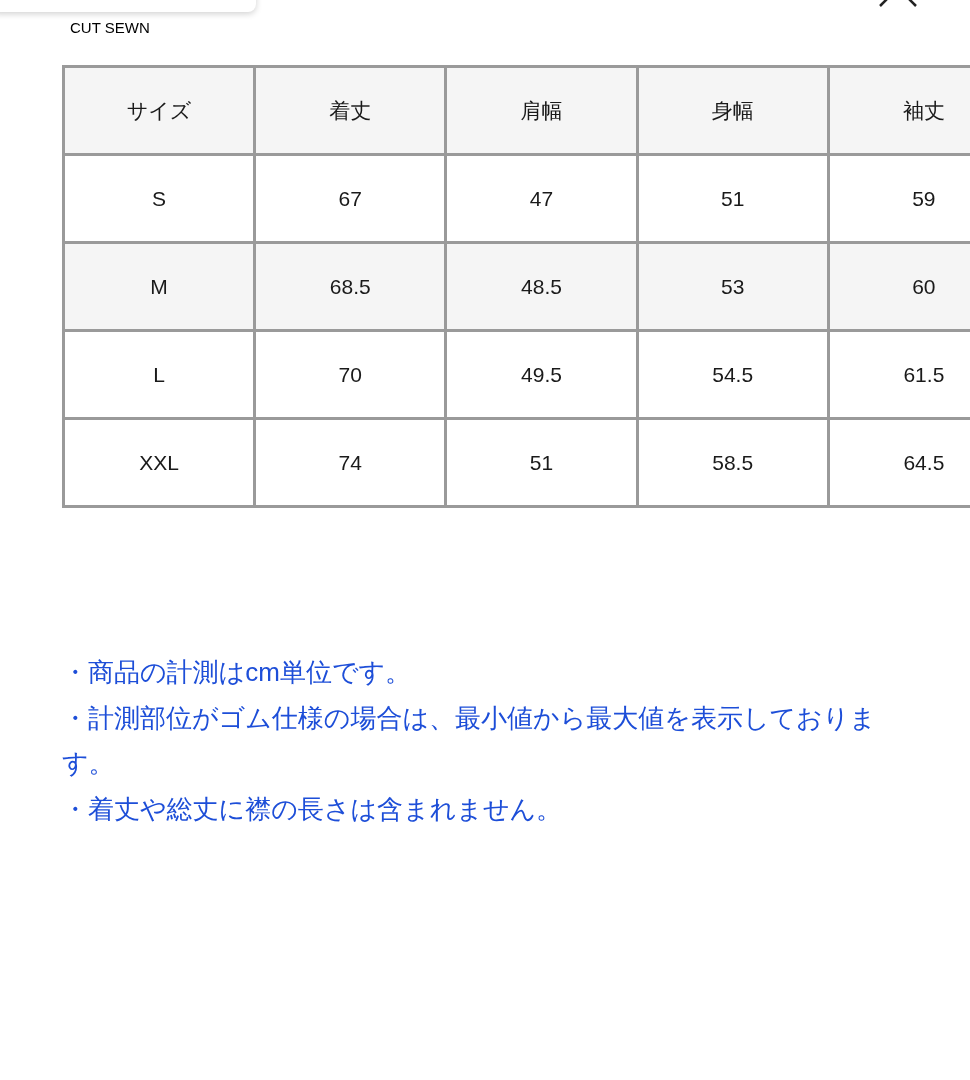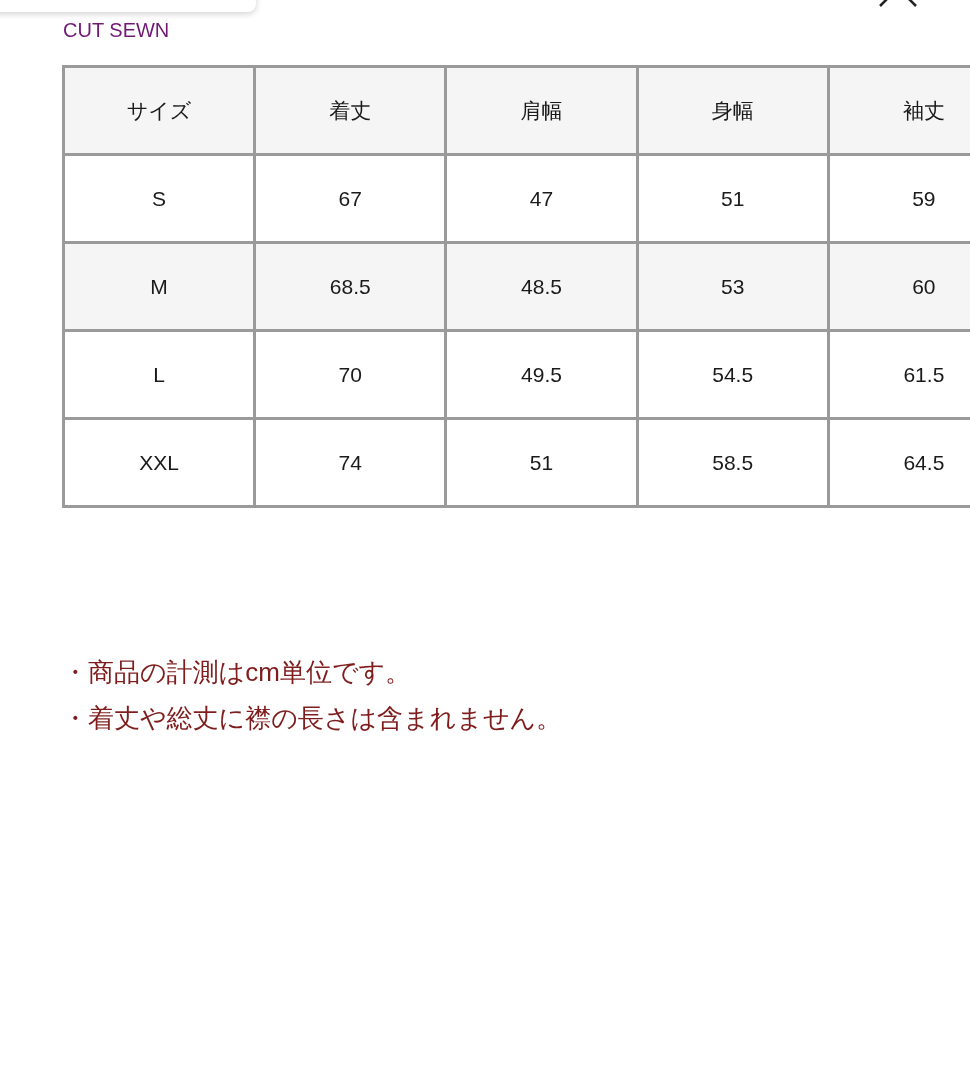--- a/index.html
+++ b/index.html
@@ -9,36 +9,36 @@
   }
   .popup {
     position: absolute; left: -10px; top: -20px; width: 266px; height: 32px;
     background: #ffffff; border-radius: 8px;
     box-shadow: 0 2px 6px rgba(0,0,0,0.18);
   }
   .close-icon {
     position: absolute; left: 874px; top: -14px; width: 50px; height: 24px;
   }
   .title {
-    position: absolute; left: 63px; top: 19px; font-size: 20px; color: #701a75;
+    position: absolute; left: 70px; top: 19px; font-size: 15px; color: #000000;
     letter-spacing: 0px;
   }
   table.size-table {
     position: absolute; left: 62px; top: 65px; width: 959px; border-collapse: collapse;
     table-layout: fixed;
   }
   table.size-table td, table.size-table th {
     border: 3px solid #9a9a9a; height: 85px; text-align: center; vertical-align: middle;
     font-size: 21px; font-weight: normal; color: #1a1a1a; padding: 0;
   }
   table.size-table tr.shade td, table.size-table tr.shade th { background: #f5f5f5; }
   table.size-table tr.plain td { background: #ffffff; }
   .notes {
     position: absolute; left: 62px; top: 650px; width: 850px;
-    font-size: 26px; line-height: 45.5px; color: #7f1d1d;
+    font-size: 26px; line-height: 45.5px; color: #1d4ed8;
   }
   .notes p { margin: 0; }
 </style>
 </head>
 <body>
 
 <div class="popup"></div>
 
 <svg class="close-icon" viewBox="0 0 50 24">
   <line x1="2" y1="-20" x2="22" y2="3" stroke="#222" stroke-width="2.5"></line>
@@ -85,14 +85,15 @@
     <td>74</td>
     <td>51</td>
     <td>58.5</td>
     <td>64.5</td>
   </tr>
 </tbody>
   </table>
 
 <div class="notes">
   <p>・商品の計測はcm単位です。</p>
+  <p>・計測部位がゴム仕様の場合は、最小値から最大値を表示しております。</p>
   <p>・着丈や総丈に襟の長さは含まれません。</p>
 </div>
 
 </body></html>

